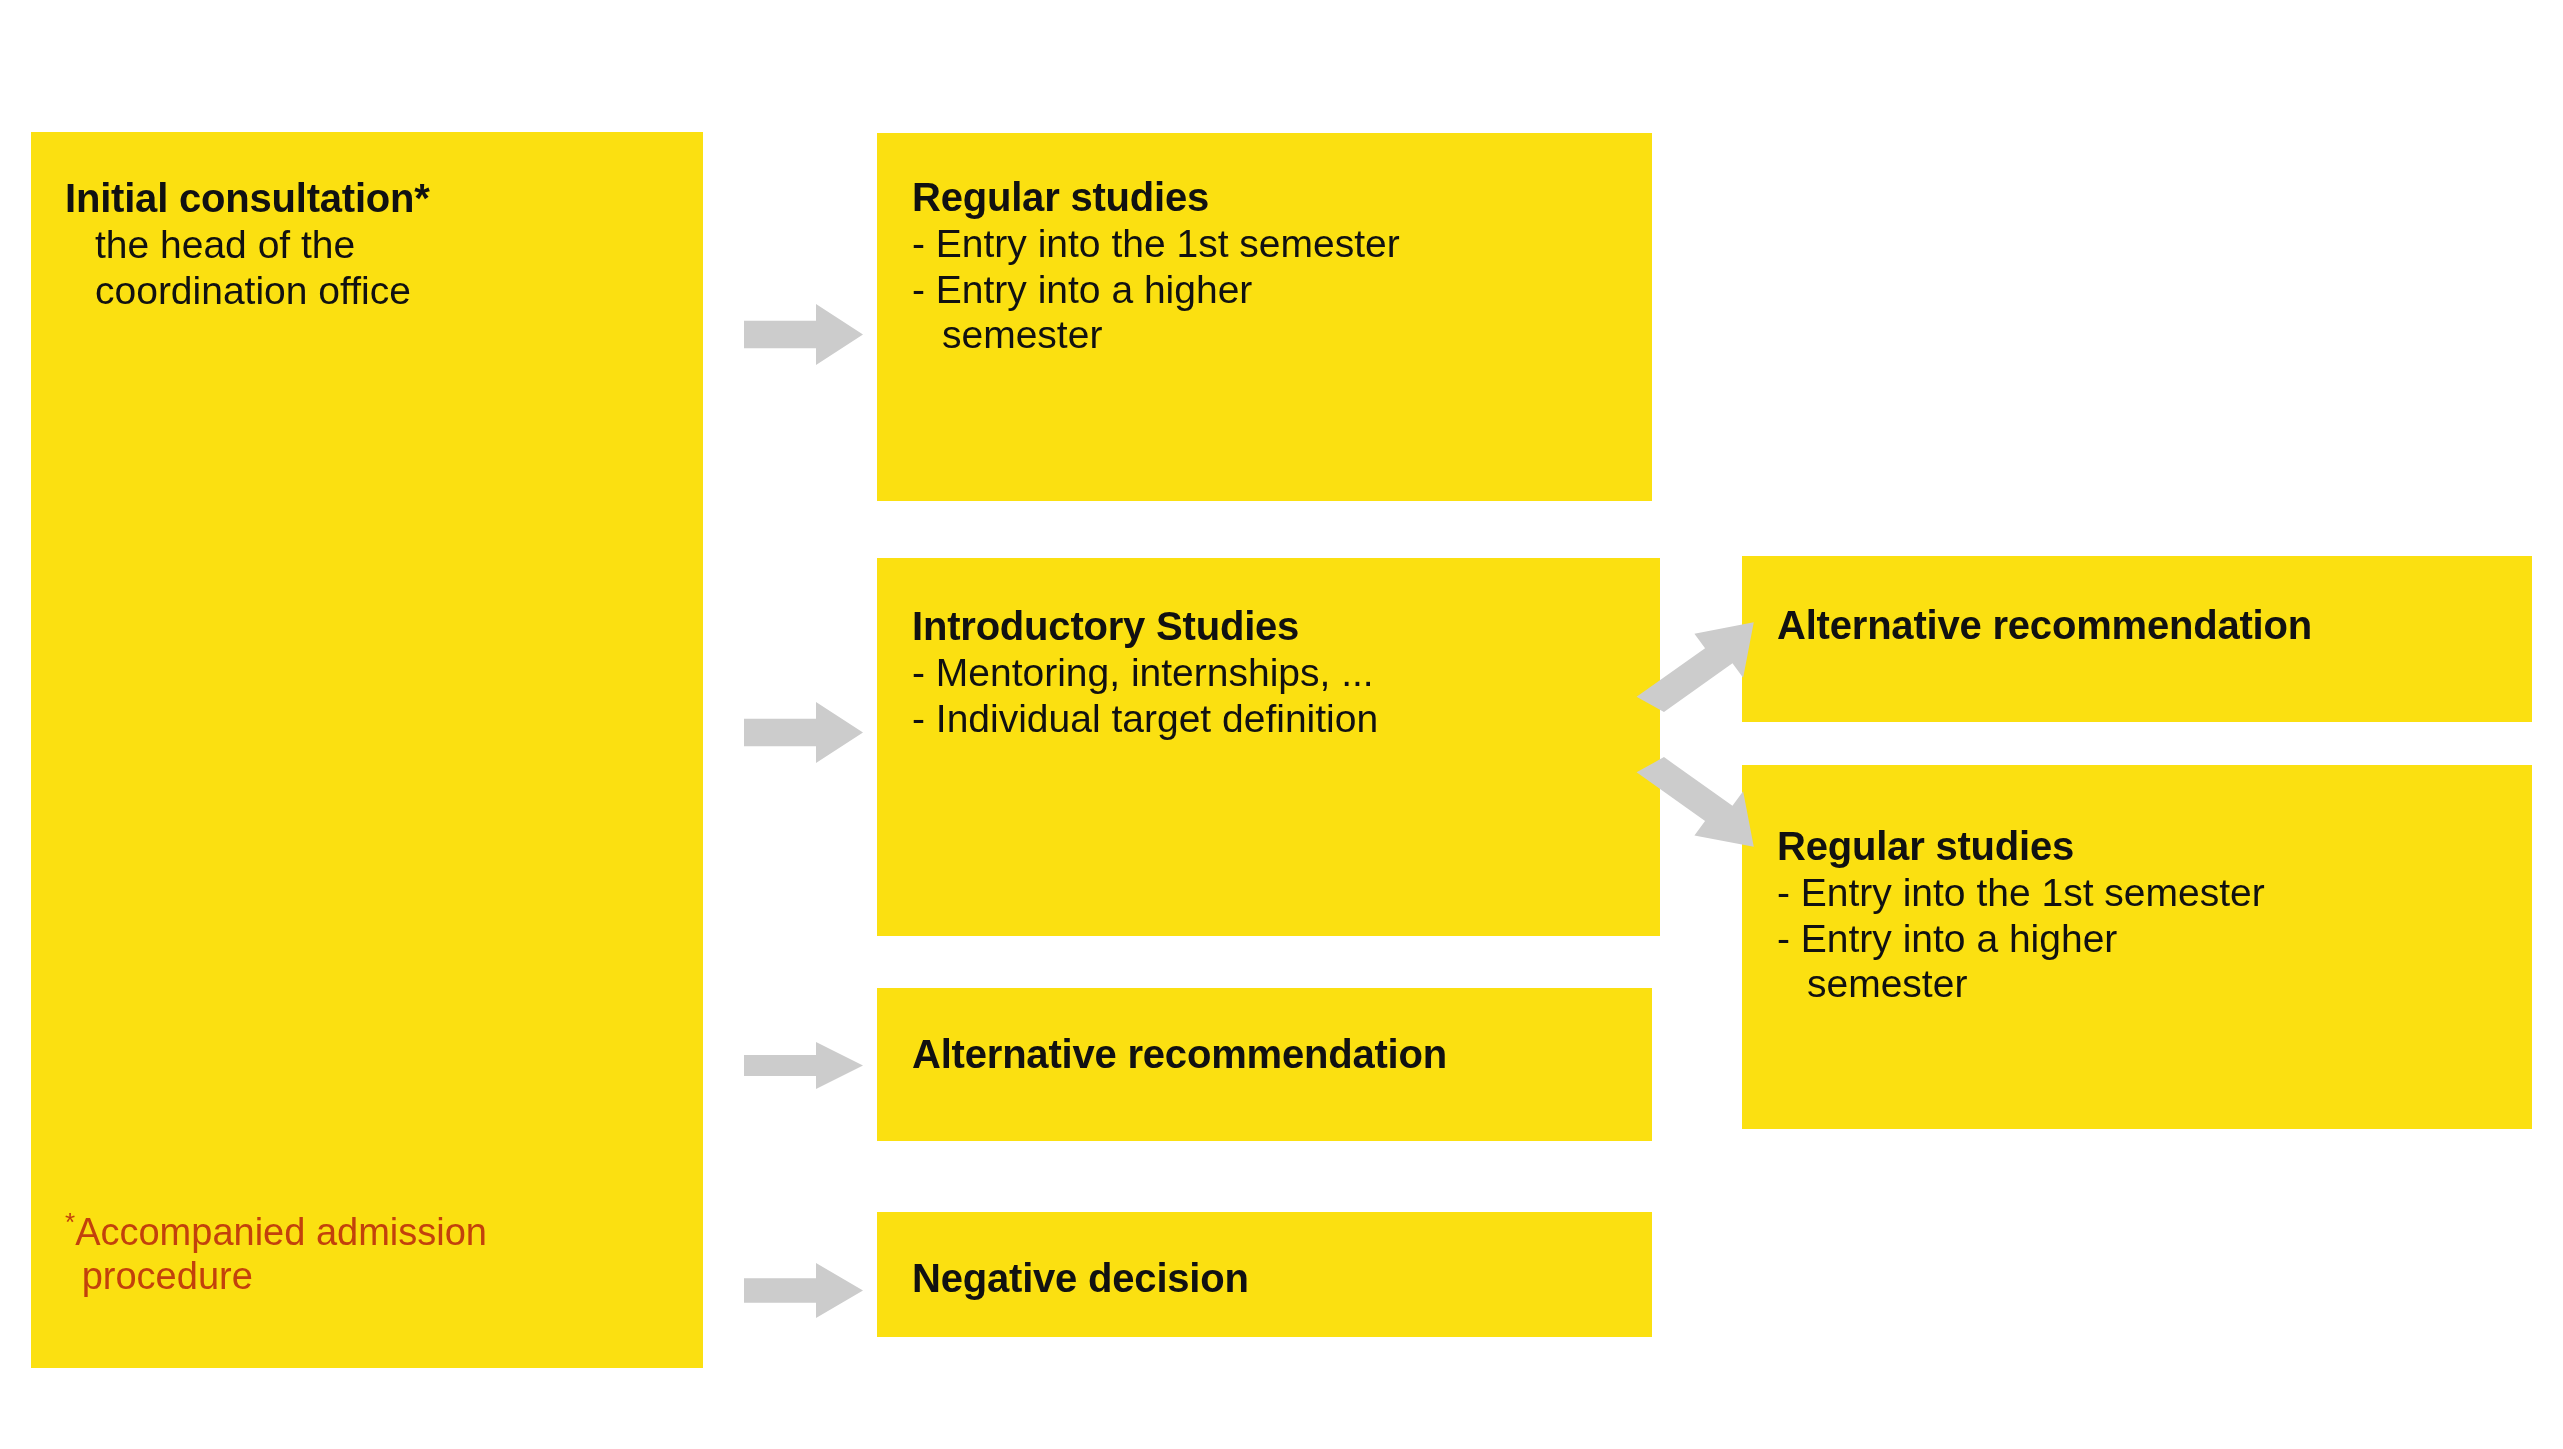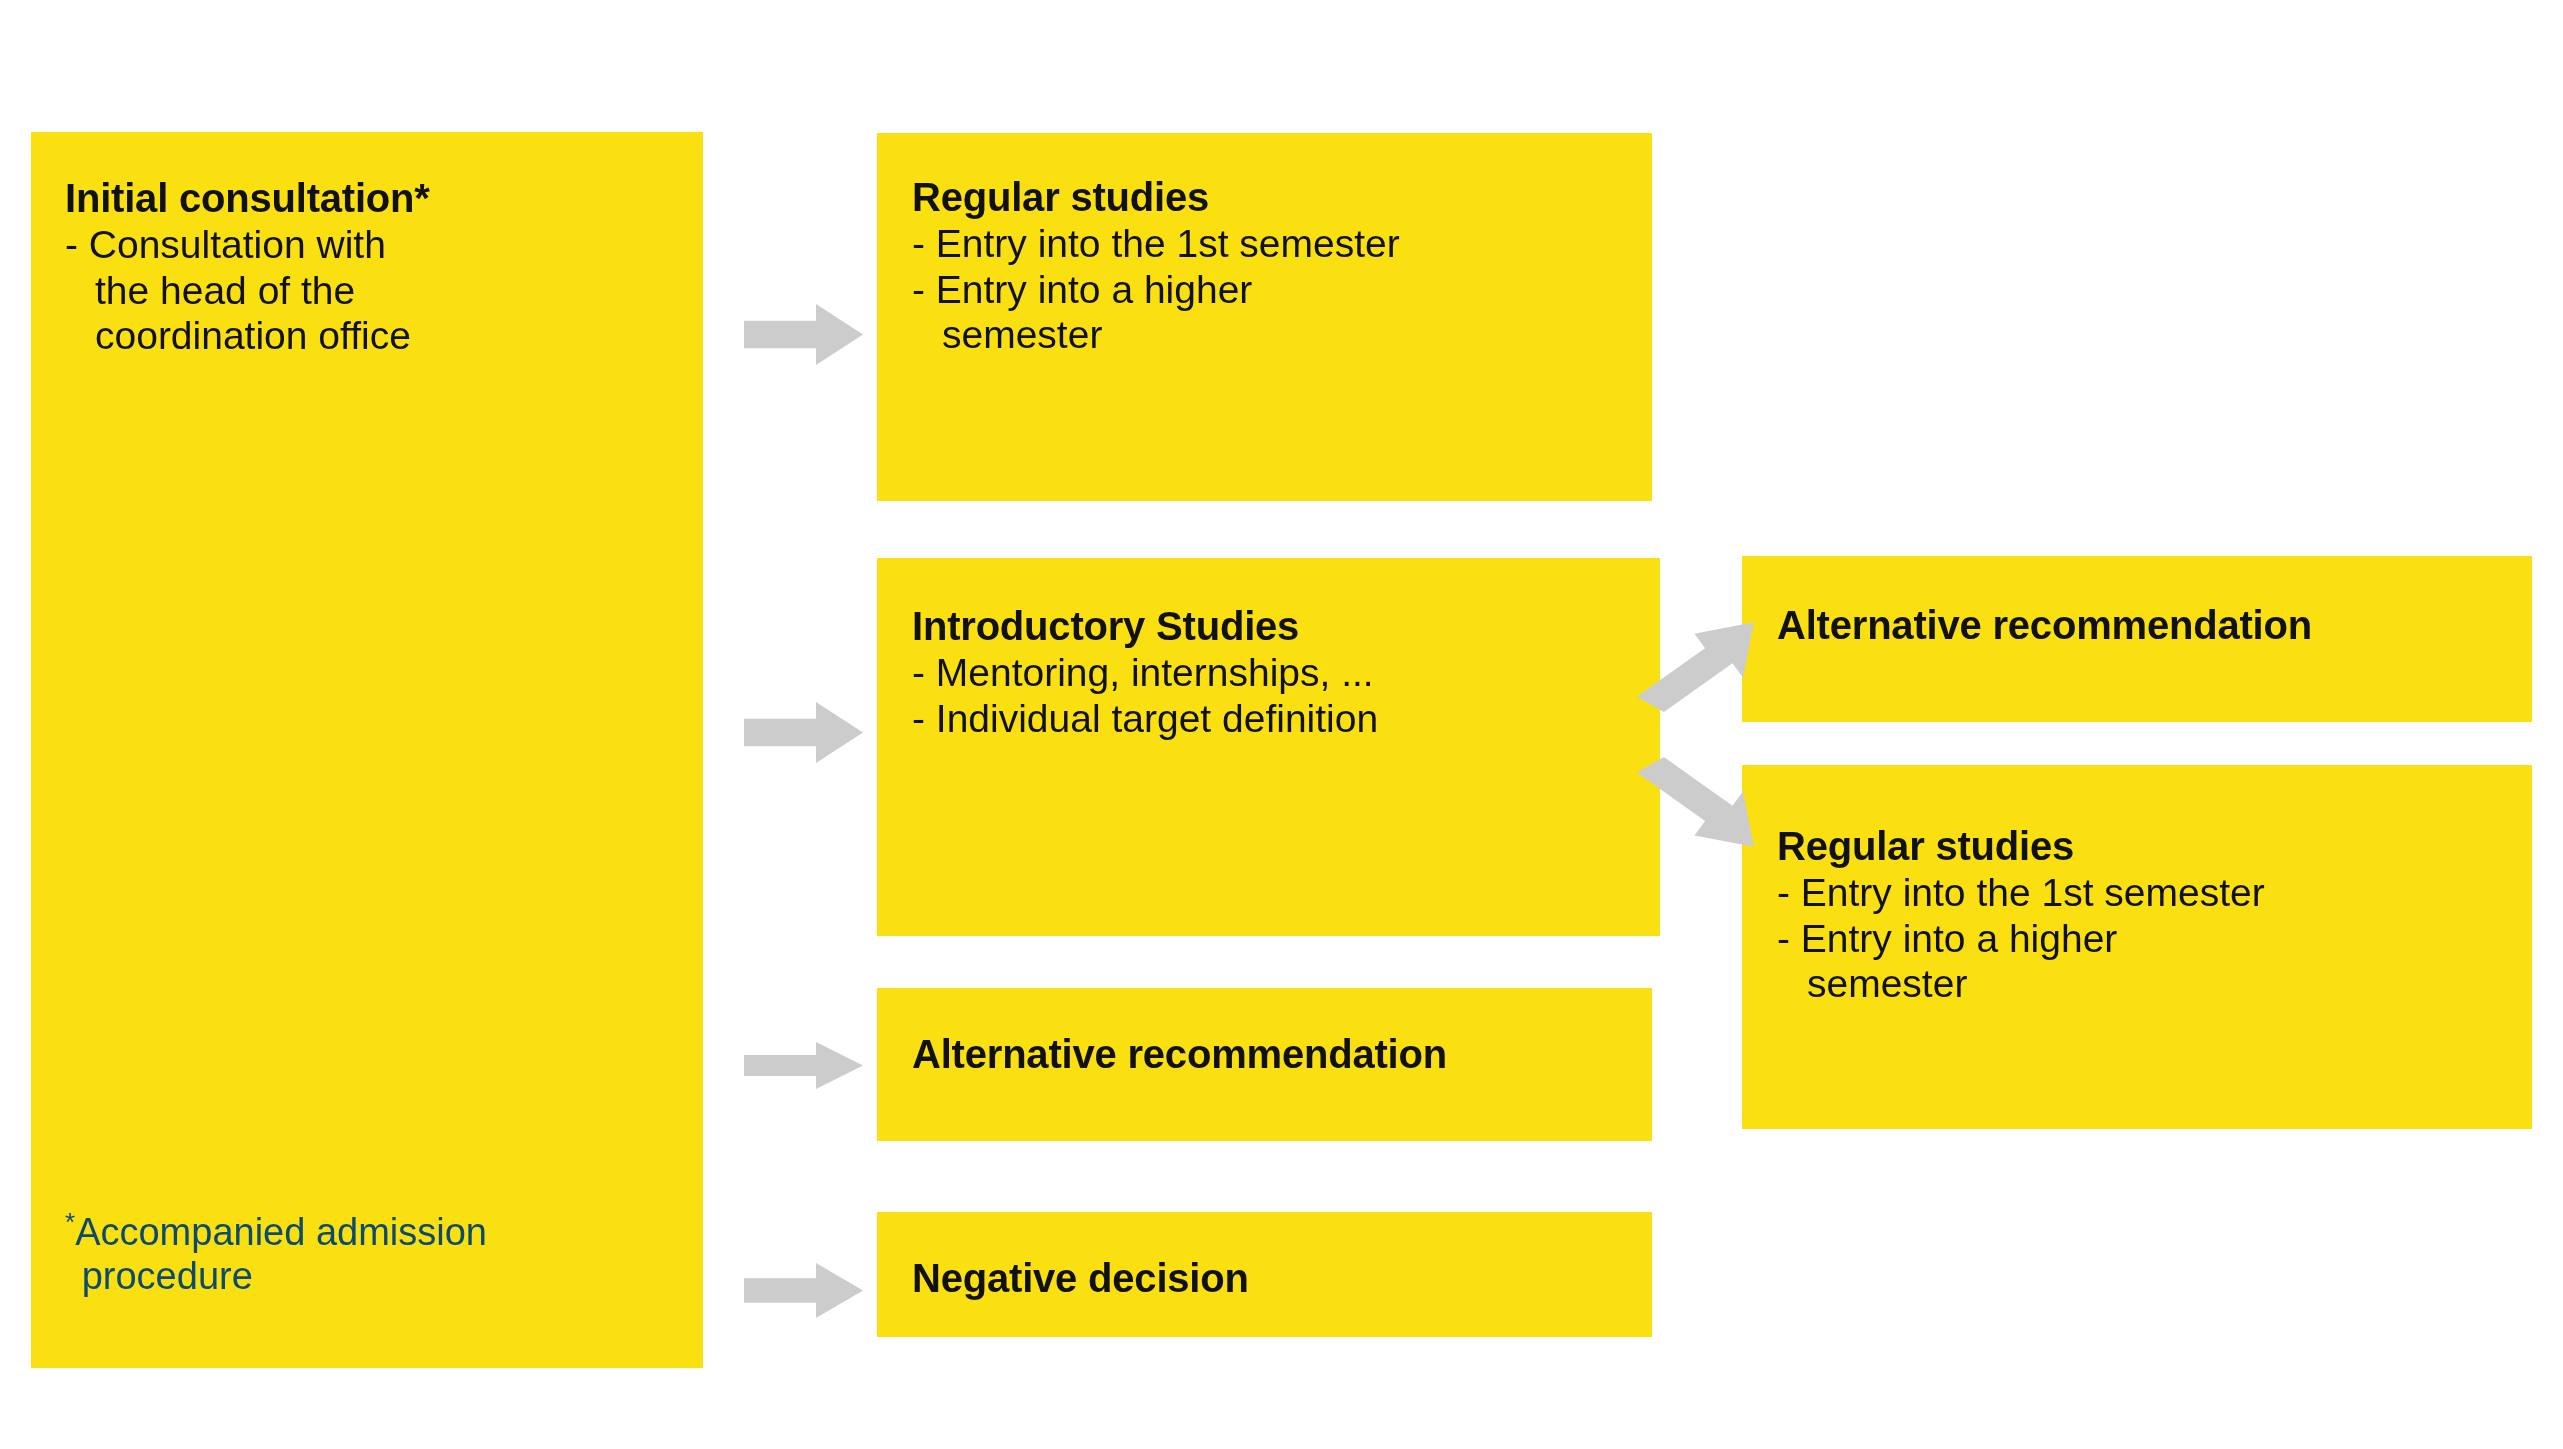--- a/index.html
+++ b/index.html
@@ -43,21 +43,21 @@
     white-space: nowrap;
     display: block;
   }
   .b-line.indent {
     padding-left: 30px;
   }
   .footnote {
     position: absolute;
     font-size: 38px;
     line-height: 1.16;
-    color: #0c4a6e;
+    color: #c2410c;
   }
   .footnote .star {
     font-size: 26px;
     vertical-align: super;
     line-height: 0;
   }
   .footnote .fn-l2 {
     display: block;
     padding-left: 16.7px;
   }
@@ -72,21 +72,20 @@
   }
 </style>
 </head>
 <body>
 
 <div id="canvas">
 
   <div class="box" style="left:31px; top:132px; width:672px; height:1236px;">
     <div class="box-inner" style="top:44px; left:34px; right:15px;">
       <div class="b-title">Initial consultation*</div>
-      <span class="b-line">- Consultation with</span>
       <span class="b-line indent">the head of the</span>
       <span class="b-line indent">coordination office</span>
     </div>
     <div class="footnote" style="left:34px; top:1078px; width:623px;">
       <span class="star">*</span><span>Accompanied admission</span>
       <span class="fn-l2">procedure</span>
     </div>
   </div>
 
   <div class="box" style="left:877px; top:133px; width:775px; height:368px;">

